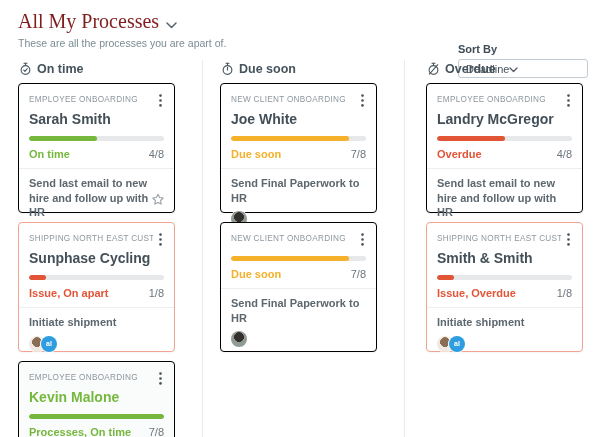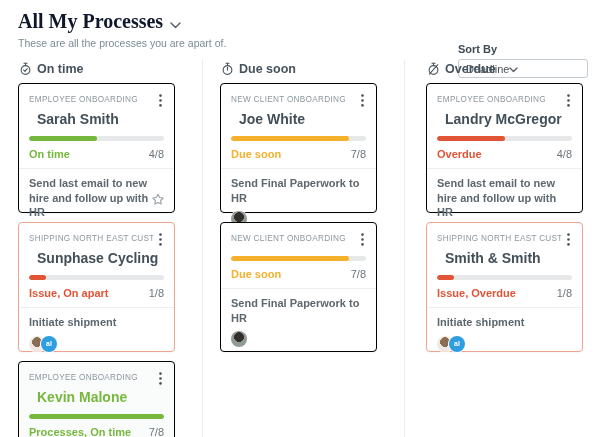--- a/index.html
+++ b/index.html
@@ -5,21 +5,21 @@
   * { margin:0; padding:0; box-sizing:border-box; }
   html,body { background:#fff; }
   .page {
     position:relative; width:600px; height:437px; overflow:hidden;
     background:#fff; font-family:"Liberation Sans", sans-serif;
     color:#434f58;
   }
   
   .h1 {
     position:absolute; left:18px; top:8px; display:flex; align-items:center; gap:7px;
-    font-family:"Liberation Serif", serif; font-size:20px; font-weight:700; color:#0f172a;
+    font-family:"Liberation Serif", serif; font-size:20px; font-weight:400; color:#7f1d1d;
   }
   .h1 .chev { margin-top:3px; cursor:pointer; }
   .subtitle { position:absolute; left:18px; top:37px; font-size:10.5px; color:#7b8b94; }
   .sort { position:absolute; left:458px; top:12px; width:130px;margin-top:31px; }
   .sort-label { font-size:11px; font-weight:700; color:#3f4c56; display:block; margin-bottom:4px; }
   .select {
     height:19px; border:1px solid #c3cad0; border-radius:3px; background:#fff;
     display:flex; align-items:center; padding:0 7px;
     font-size:11px; color:#48535b; cursor:pointer;
   }
@@ -40,21 +40,21 @@
   }
   .card.issue { border-color:var(--issue-border); }
   .card.completed { background:#fafbfb; }
   .cat-row { display:flex; align-items:flex-start; }
   .category {
     flex:1; font-size:8.2px; letter-spacing:.3px; color:#8d979e;
     text-transform:uppercase; white-space:nowrap; overflow:hidden; padding-top:2px;
   }
   .kebab { margin-left:4px; background:none; border:none; padding:1px 2px; cursor:pointer; color:#4a545c; }
   .kebab svg { display:block; }
-  .title { font-size:14px; font-weight:600; color:#434f58; margin-top:3px; white-space:nowrap;margin-left:8px; }
+  .title { font-size:14px; font-weight:600; color:#434f58; margin-top:3px; white-space:nowrap; }
   .title.tone-green { color:var(--green); }
   .track { height:5px; background:#e6e8e9; border-radius:3px; margin-top:9px; overflow:hidden; }
   .fill { height:100%; border-radius:3px; }
   .fill.tone-green { background:var(--green); }
   .fill.tone-yellow { background:var(--yellow); }
   .fill.tone-red { background:var(--red); }
   .status-row { display:flex; justify-content:space-between; align-items:center; margin-top:7px; font-size:11px; }
   .status { font-weight:700; }
   .status.tone-green { color:var(--green); }
   .status.tone-yellow { color:var(--yellow); }

